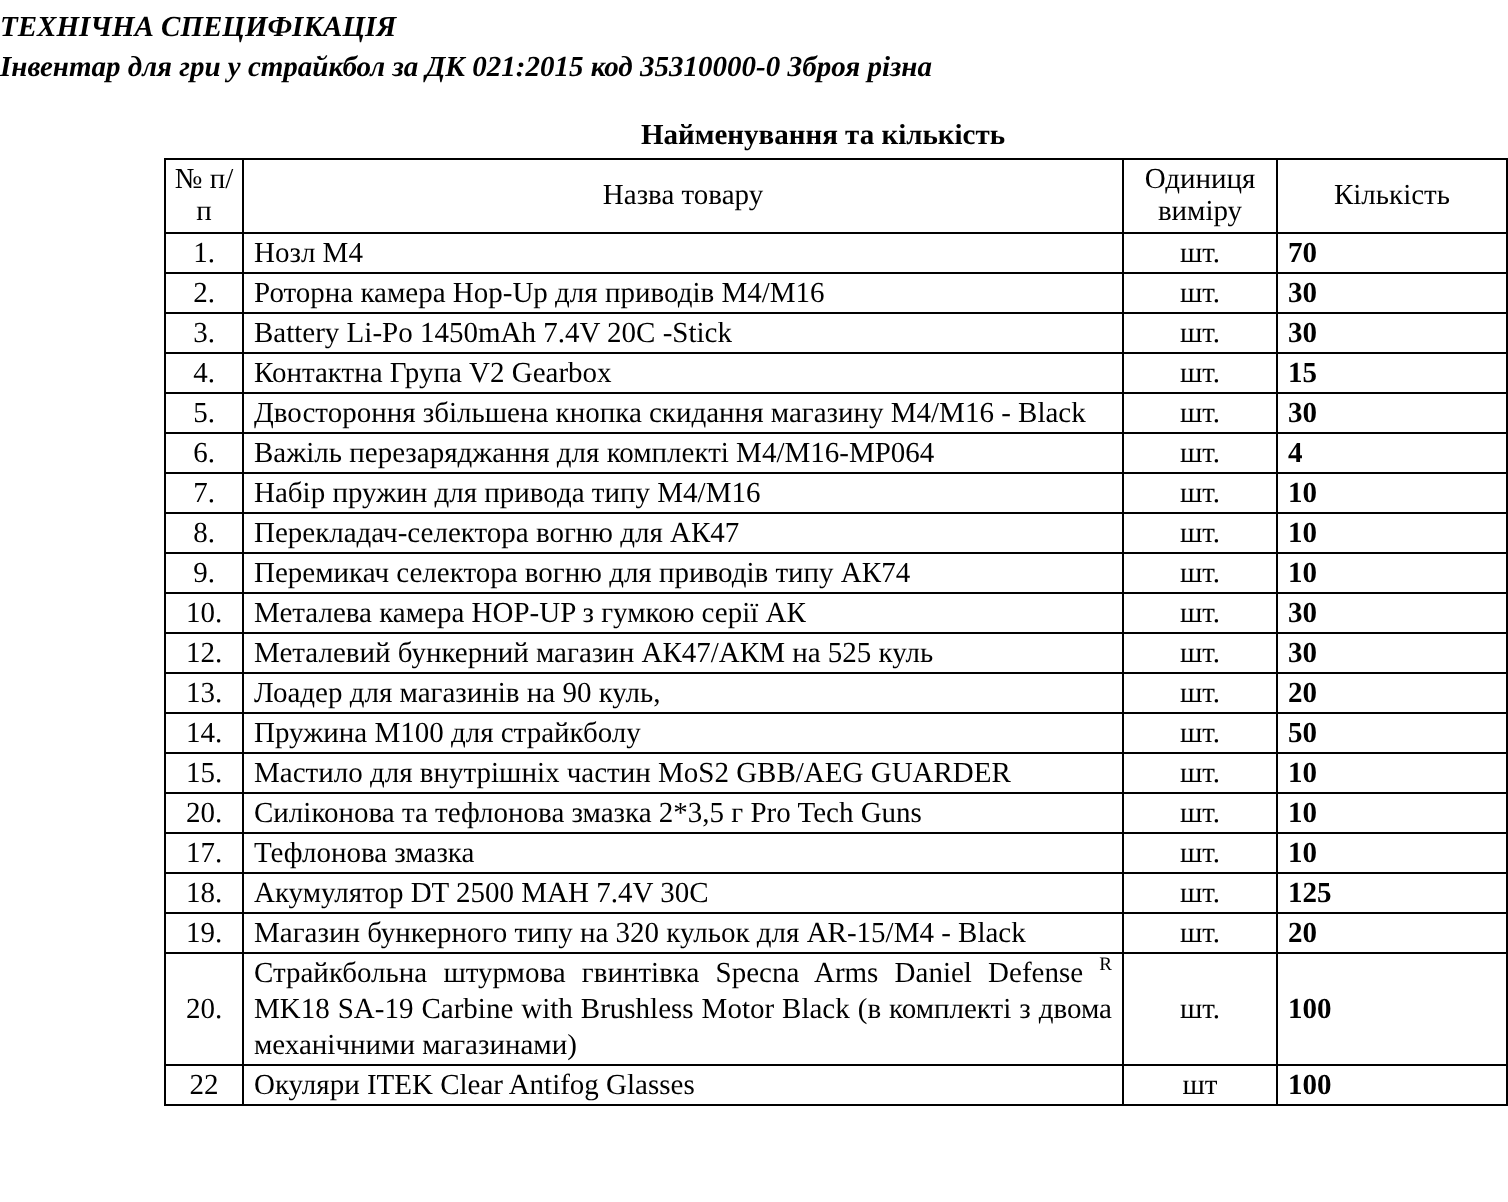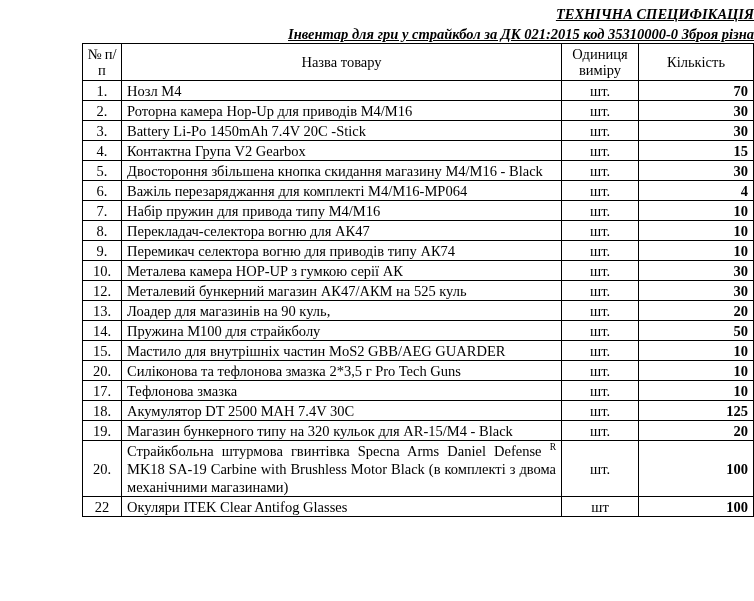--- a/index.html
+++ b/index.html
@@ -9,23 +9,22 @@
     color: #000000;
     font-family: "Liberation Serif", serif;
   }
   body {
     width: 754px;
     height: 601px;
     overflow: hidden;
     position: relative;
   }
   .titles {
-    text-align: right;
+    text-align: left;
     padding-top: 5px;
-    text-decoration: underline;
   }
   .doc-title {
     font-weight: bold;
     font-style: italic;
     font-size: 14.5px;
     line-height: 18px;
   }
   .doc-subtitle {
     font-weight: bold;
     font-style: italic;
@@ -72,37 +71,38 @@
     padding: 0.5px 2px;
   }
   td.cell-name {
     text-align: justify;
   }
   td.cell-unit {
     text-align: center;
     font-weight: normal;
   }
   td.cell-qty {
-    text-align: right;
+    text-align: left;
     font-weight: bold;
   }
   td.cell-name sup {
     font-size: 9.5px;
     line-height: 0;
   }
 </style>
 </head>
 <body>
 
 <div class="page">
   <div class="titles">
     <div class="doc-title">ТЕХНІЧНА СПЕЦИФІКАЦІЯ</div>
     <div class="doc-subtitle">Інвентар для гри у страйкбол за ДК 021:2015 код 35310000-0 Зброя різна</div>
   </div>
 
+  <div class="table-heading">Найменування та кількість</div>
 
   <table class="spec-table">
     <thead>
       <tr>
         <th class="col-num">№ п/п</th>
         <th class="col-name">Назва товару</th>
         <th class="col-unit">Одиниця виміру</th>
         <th class="col-qty">Кількість</th>
       </tr>
     </thead>

